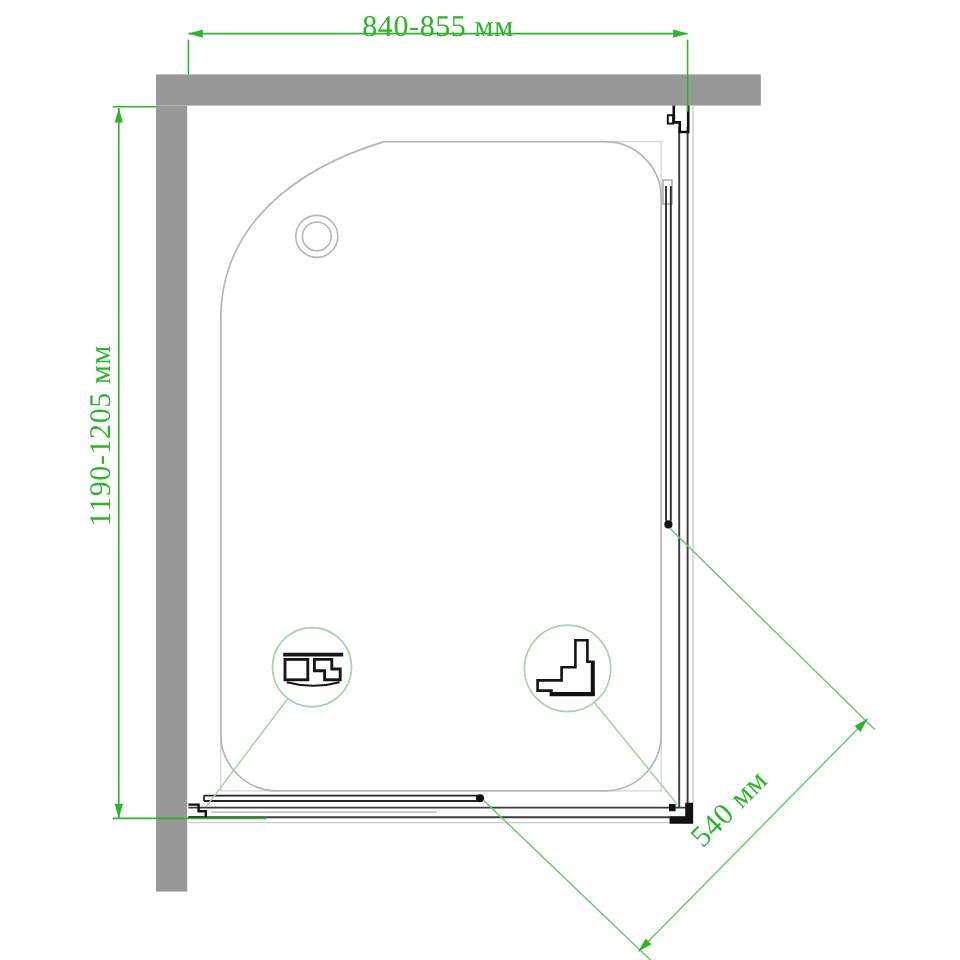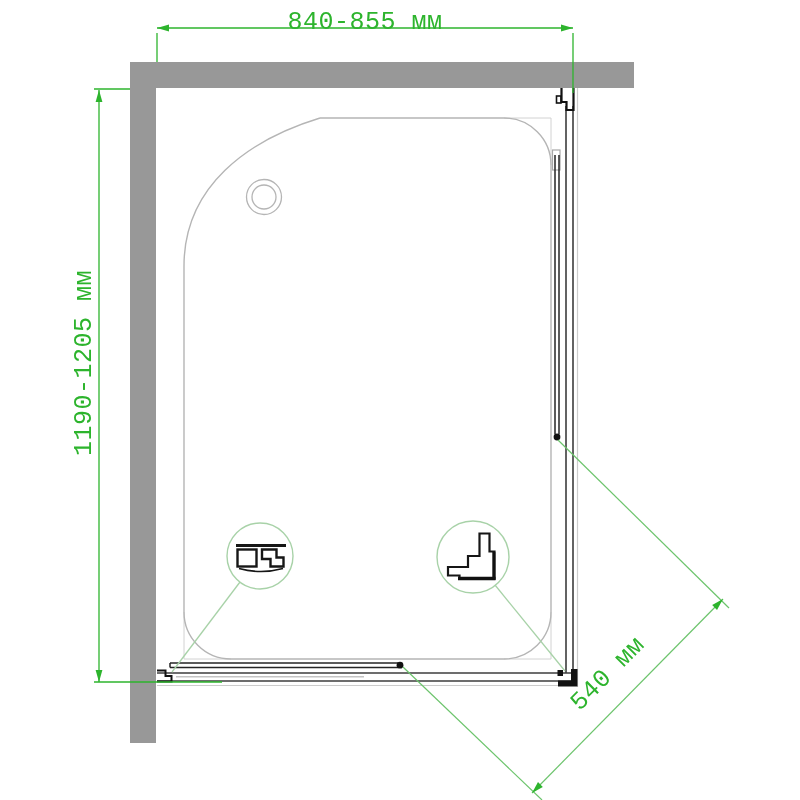--- a/index.html
+++ b/index.html
@@ -1,18 +1,18 @@
 <!DOCTYPE html>
 <html><head>
 <meta charset="utf-8">
 <style>
   html,body{margin:0;padding:0;background:#ffffff;}
   .canvas{
     position:relative;width:800px;height:800px;background:#ffffff;
-    font-family:Liberation Mono, monospace;overflow:hidden;
+    font-family:Liberation Serif, serif;overflow:hidden;
   }
   .canvas svg{position:absolute;left:0;top:0;}
   .dim-label{
     position:absolute;color:#2db42d;font-size:25px;line-height:1;
     white-space:nowrap;letter-spacing:0.5px;
   }
   #dim-width-label{left:365px;top:10px;transform:translateX(-50%);}
   #dim-depth-label{left:84px;top:363px;transform:translate(-50%,-50%) rotate(-90deg);}
   #dim-entry-label{left:608px;top:674px;transform:translate(-50%,-50%) rotate(-45deg);}
 </style>

